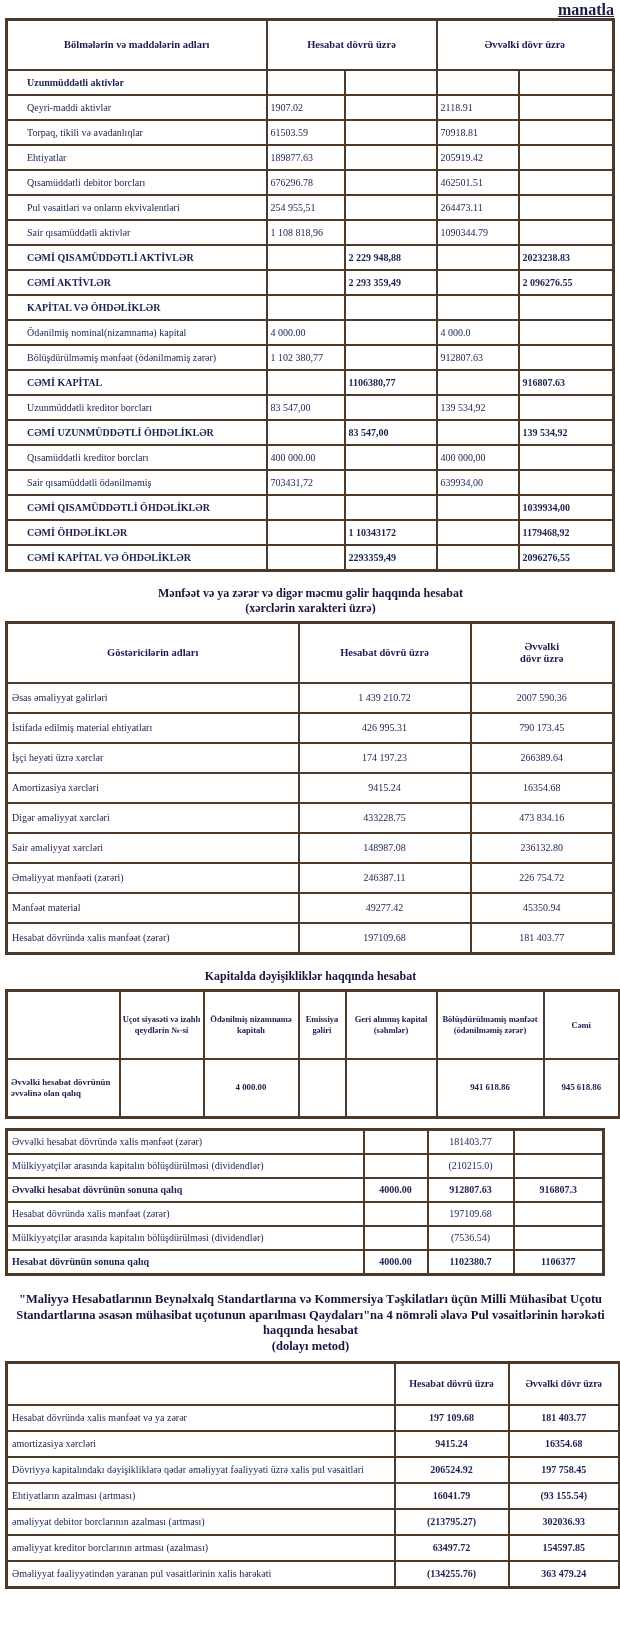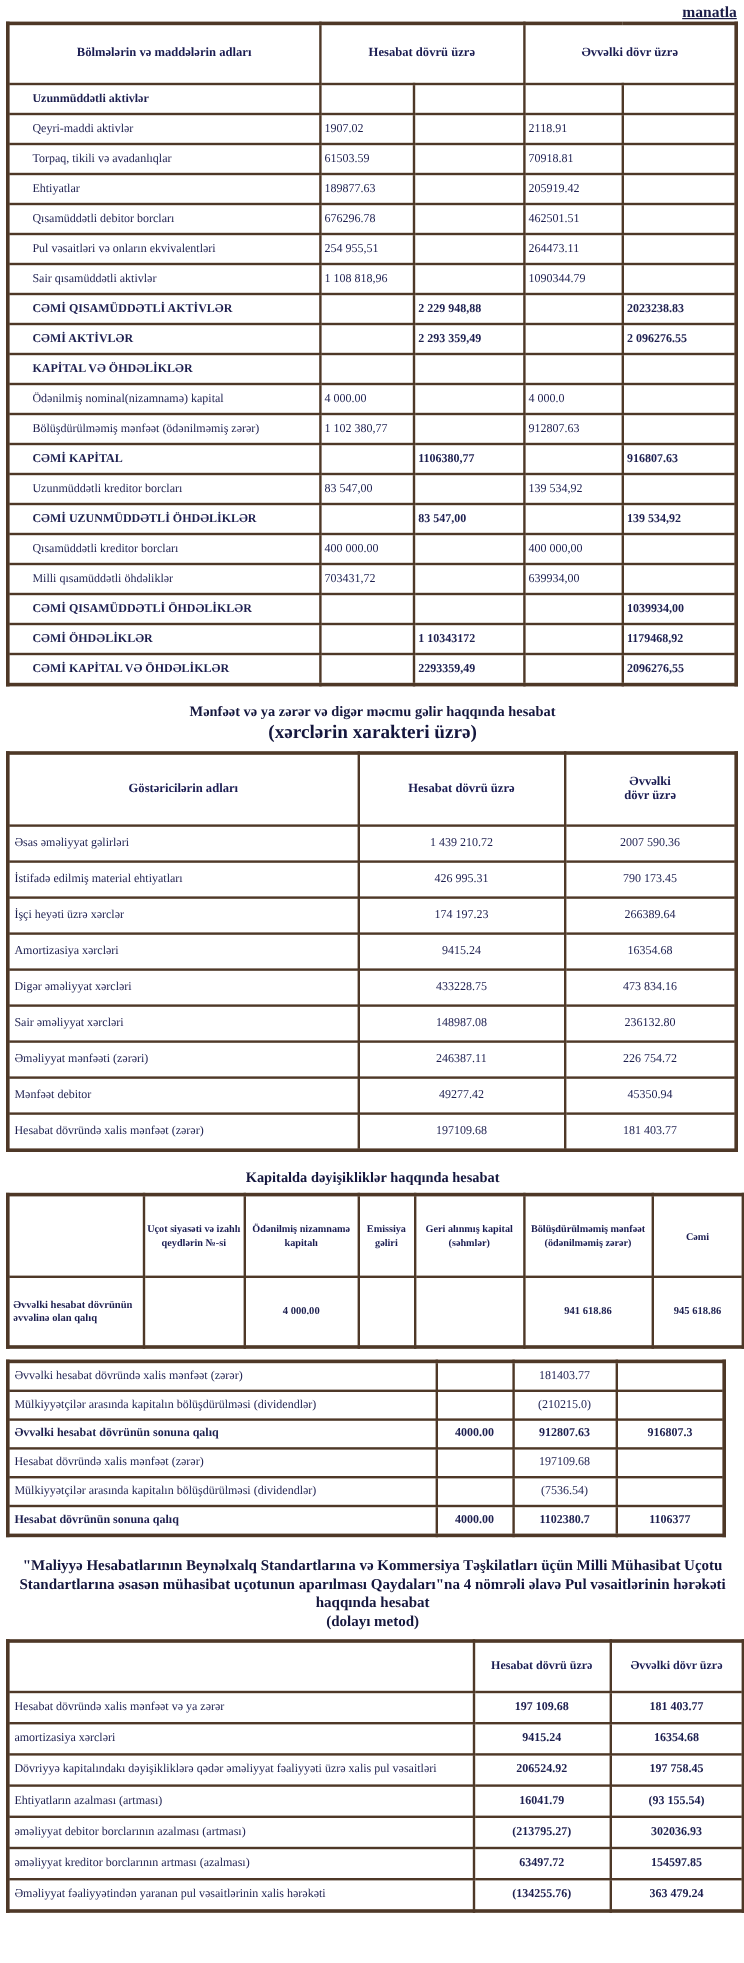--- a/index.html
+++ b/index.html
@@ -4,21 +4,21 @@
 <style>
   html,body{margin:0;padding:0;background:#ffffff;}
   body{
     width:620px;height:1636px;overflow:hidden;
     font-family:"Liberation Serif","DejaVu Serif",serif;
     color:#1e2050;
     -webkit-font-smoothing:antialiased;
   }
   .page{padding:2px 4px 0 5px;}
   .unit-label{
-    text-align:right;font-weight:bold;font-size:13px;
+    text-align:right;font-weight:bold;font-size:16px;
     text-decoration:underline;color:#1a1c48;padding-right:2px;line-height:16px;
   }
   table{border-collapse:collapse;table-layout:fixed;margin:0;}
   td,th{
     border:2px solid #4e3827;vertical-align:middle;
     font-size:10px;line-height:1.12;color:#1e2050;
     padding:2px 3px;word-wrap:break-word;
   }
   table{border:3px solid #4e3827;}
   th{font-weight:bold;text-align:center;color:#1b1d52;}
@@ -28,21 +28,21 @@
   .bs td{height:19px;}
   .bs td:first-child{padding-left:19px;}
   .bs tr.section td{font-weight:bold;}
   .bs tr.sec-indent td:first-child{padding-left:52px;font-weight:bold;}
   .bs tr.total td{font-weight:bold;}
   
   .sec-title{
     text-align:center;font-weight:bold;color:#15173e;
     font-size:12px;line-height:1.25;margin:14px auto 5px auto;
   }
-  .sec-title .sub{font-size:16px;}
+  .sec-title .sub{font-size:12px;}
   .cf-title{width:590px;font-size:12.5px;margin:16px auto 6px auto;}
   
   .pnl{width:607px;}
   .pnl thead th{height:54px;font-size:10.5px;}
   .pnl td{height:24px;}
   .pnl td:first-child{padding-left:4px;}
   .pnl td:nth-child(2),.pnl td:nth-child(3){text-align:center;}
   .prewrap{white-space:pre-line;margin-top:19px;}
   
   .eq{width:613px;}
@@ -191,21 +191,21 @@
           <td>139 534,92</td>
         </tr>
         <tr>
           <td>Qısamüddətli kreditor borcları</td>
           <td>400 000.00</td>
           <td></td>
           <td>400 000,00</td>
           <td></td>
         </tr>
         <tr>
-          <td>Milli qısamüddətli öhdəliklər</td>
+          <td>Sair qısamüddətli ödənilməmiş</td>
           <td>703431,72</td>
           <td></td>
           <td>639934,00</td>
           <td></td>
         </tr>
         <tr class="total">
           <td>CƏMİ QISAMÜDDƏTLİ ÖHDƏLİKLƏR</td>
           <td></td>
           <td></td>
           <td></td>
@@ -276,21 +276,21 @@
           <td>Sair əməliyyat xərcləri</td>
           <td>148987.08</td>
           <td>236132.80</td>
         </tr>
         <tr>
           <td>Əməliyyat mənfəəti (zərəri)</td>
           <td>246387.11</td>
           <td>226 754.72</td>
         </tr>
         <tr>
-          <td>Mənfəət debitor</td>
+          <td>Mənfəət material</td>
           <td>49277.42</td>
           <td>45350.94</td>
         </tr>
         <tr>
           <td>Hesabat dövründə xalis mənfəət (zərər)</td>
           <td>197109.68</td>
           <td>181 403.77</td>
         </tr>
       </tbody>
   </table>

